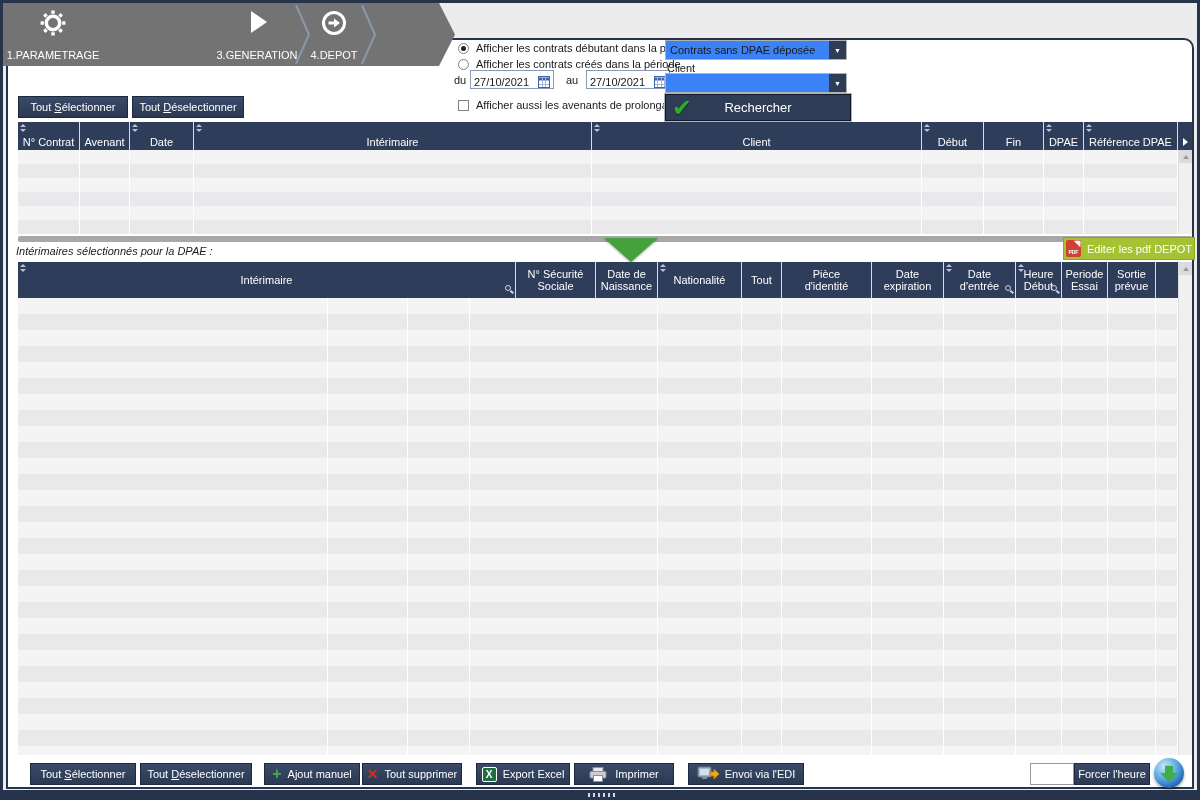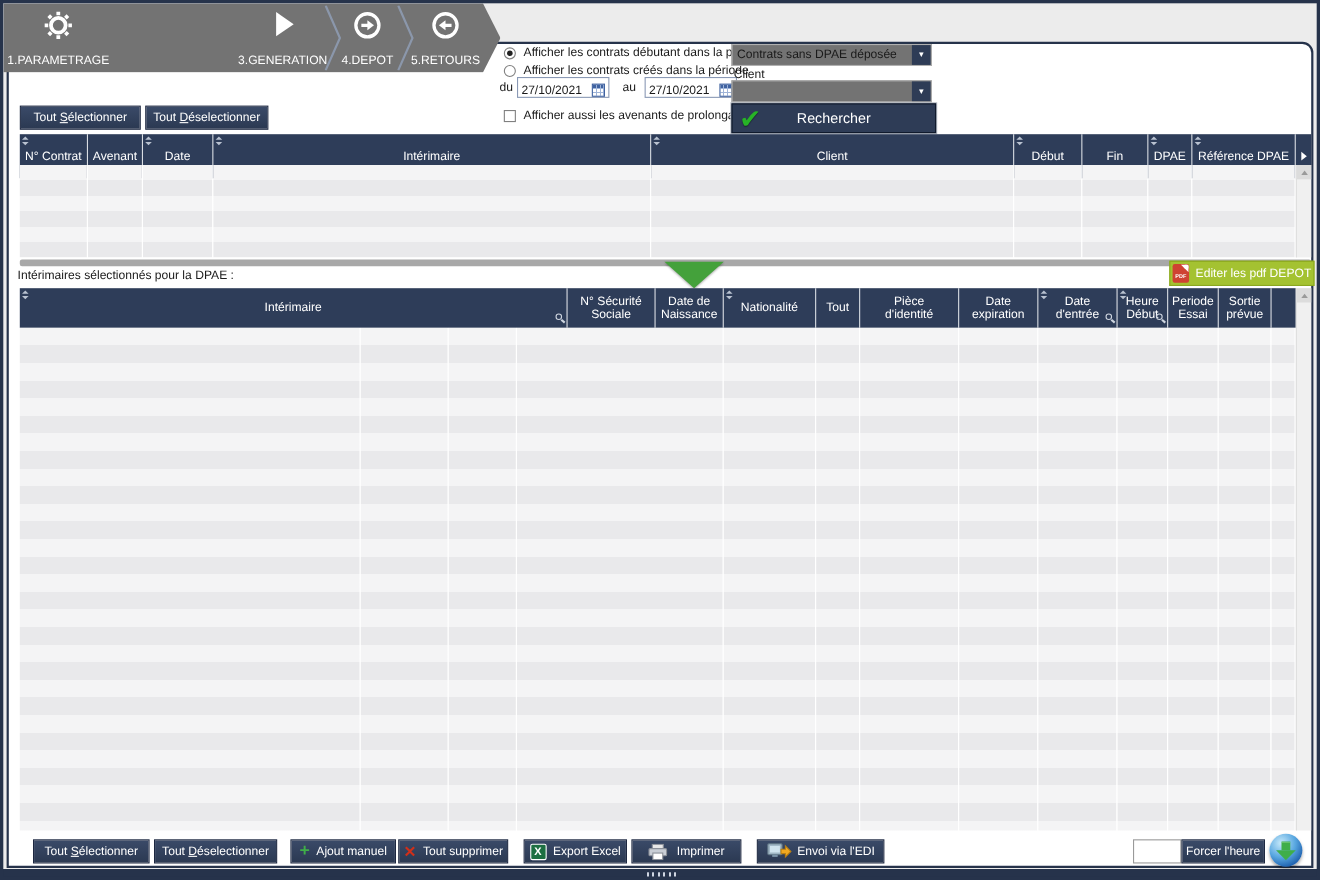--- a/index.html
+++ b/index.html
@@ -35,21 +35,21 @@
   .checkbox { position:absolute; width:11px; height:11px; border:1px solid #808080; background:#fff; }
   .flabel { position:absolute; font-size:11px; color:#1a1a1a; white-space:nowrap; }
   .dateinput { position:absolute; width:84px; height:19px; background:#fff; border:1px solid #8a99b5;
                font-size:11px; color:#1a1a1a; display:flex; align-items:flex-end; padding:0 3px; }
   .dateinput .val { flex:1; text-align:left; }
   .cal { width:12px; height:12px; border:1px solid #3f62a0;
          background-image:
            repeating-linear-gradient(90deg, transparent 0 2.5px, #9fb4d8 2.5px 3.5px),
            repeating-linear-gradient(0deg, transparent 0 2.5px, #9fb4d8 2.5px 3.5px),
            linear-gradient(#3f62a0 0 3px, #fff 3px); }
-  .dropdown { position:absolute; width:182px; height:20px; background:#737373; border:1px solid #b0b0b0;
+  .dropdown { position:absolute; width:182px; height:20px; background:#3b82f6; border:1px solid #b0b0b0;
               display:flex; align-items:center; font-size:11px; color:#1a1a1a; }
   .dropdown .dval { flex:1; padding-left:4px; }
   .ddbtn { width:17px; height:100%; background:#2e3c56; color:#fff; font-size:7px;
            display:flex; align-items:center; justify-content:center; }
   .search-btn { position:absolute; left:657px; top:54px; width:186px; height:27px; background:#2e3c56;
                 border:1px solid #101a2c; box-shadow:0 0 0 1px #aeb4bd; color:#fff; font-size:13px;
                 display:flex; align-items:center; justify-content:center; cursor:pointer; }
   .search-btn .chk { position:absolute; left:6px; top:-1px; font-size:24px; color:#27b327; text-shadow:0 1px 1px rgba(0,0,0,.45); }
 
   
@@ -78,21 +78,21 @@
   .mag { position:absolute; right:4px; bottom:7px; width:6px; height:6px; border:1.5px solid #cfd6e0; border-radius:50%; }
   .mag::after { content:""; position:absolute; width:4px; height:1.5px; background:#cfd6e0; right:-3.5px; bottom:-2px; transform:rotate(40deg); }
   .harrow { width:0; height:0; border-top:4px solid transparent; border-bottom:4px solid transparent; border-left:5px solid #fff; }
 
   .vscroll { position:absolute; width:14px; background:#f0f0f0; border-left:1px solid #ddd; }
   .vscroll .up { position:absolute; top:0; left:0; right:0; height:13px; background:#dcdcdc; display:flex; align-items:center; justify-content:center; }
   .vscroll .up::after { content:""; border-left:3.5px solid transparent; border-right:3.5px solid transparent; border-bottom:4px solid #9a9a9a; }
   .hscroll { position:absolute; height:6px; background:#a8a8a8; border-radius:2px; }
 
   
-  .sel-label { position:absolute; left:8px; top:205px; font-size:11px; color:#1a1a1a; }
+  .sel-label { position:absolute; left:8px; top:205px; font-size:11px; color:#1a1a1a;font-style:italic; }
   .green-arrow { position:absolute; left:596px; top:198px; width:0; height:0;
                  border-left:27px solid transparent; border-right:27px solid transparent;
                  border-top:24px solid #44a13b; filter:drop-shadow(0 1px 1px rgba(0,0,0,.35)); }
   .pdf-btn { position:absolute; left:1055px; top:197px; width:132px; height:23px; background:#a4c231;
              border:1px solid #8aa71f; color:#fff; font-size:11px; display:flex; align-items:center;
              justify-content:center; gap:6px; cursor:pointer; }
   .pdf-ic { position:relative; width:15px; height:17px; background:#cf4232; border-radius:2px;
             display:flex; align-items:flex-end; justify-content:center; color:#fff; font-size:5px; font-weight:bold; padding-bottom:2px; }
   .pdf-ic::before { content:""; position:absolute; right:0; top:0; border-left:4px solid transparent; border-bottom:4px solid transparent; border-top:4px solid #fff; border-right:4px solid #fff;
                     border-top-right-radius:2px; transform:scale(.9); }
@@ -313,30 +313,20 @@
     <div class="step step4">
       <span class="ic">
         <svg width="28" height="28" viewBox="0 0 28 28">
           <circle cx="14" cy="14" r="10.5" fill="none" stroke="#fff" stroke-width="3"></circle>
           <line x1="8.5" y1="14" x2="15" y2="14" stroke="#fff" stroke-width="3"></line>
           <polygon points="14,9.5 20,14 14,18.5" fill="#fff"></polygon>
         </svg>
       </span>
       <span class="step-label">4.DEPOT</span>
     </div>
-    <div class="step step5">
-      <span class="ic">
-        <svg width="28" height="28" viewBox="0 0 28 28">
-          <circle cx="14" cy="14" r="10.5" fill="none" stroke="#fff" stroke-width="3"></circle>
-          <line x1="13" y1="14" x2="19.5" y2="14" stroke="#fff" stroke-width="3"></line>
-          <polygon points="14,9.5 8,14 14,18.5" fill="#fff"></polygon>
-        </svg>
-      </span>
-      <span class="step-label">5.RETOURS</span>
-    </div>
     <span class="wsep" style="left:292px;">
       <svg width="16" height="59" viewBox="0 0 16 59">
           <polyline points="1,0 14,29.5 1,59" fill="none" stroke="#8b97ab" stroke-width="2"></polyline>
         </svg>
     </span>
     <span class="wsep" style="left:358px;">
       <svg width="16" height="59" viewBox="0 0 16 59">
           <polyline points="1,0 14,29.5 1,59" fill="none" stroke="#8b97ab" stroke-width="2"></polyline>
         </svg>
     </span>

